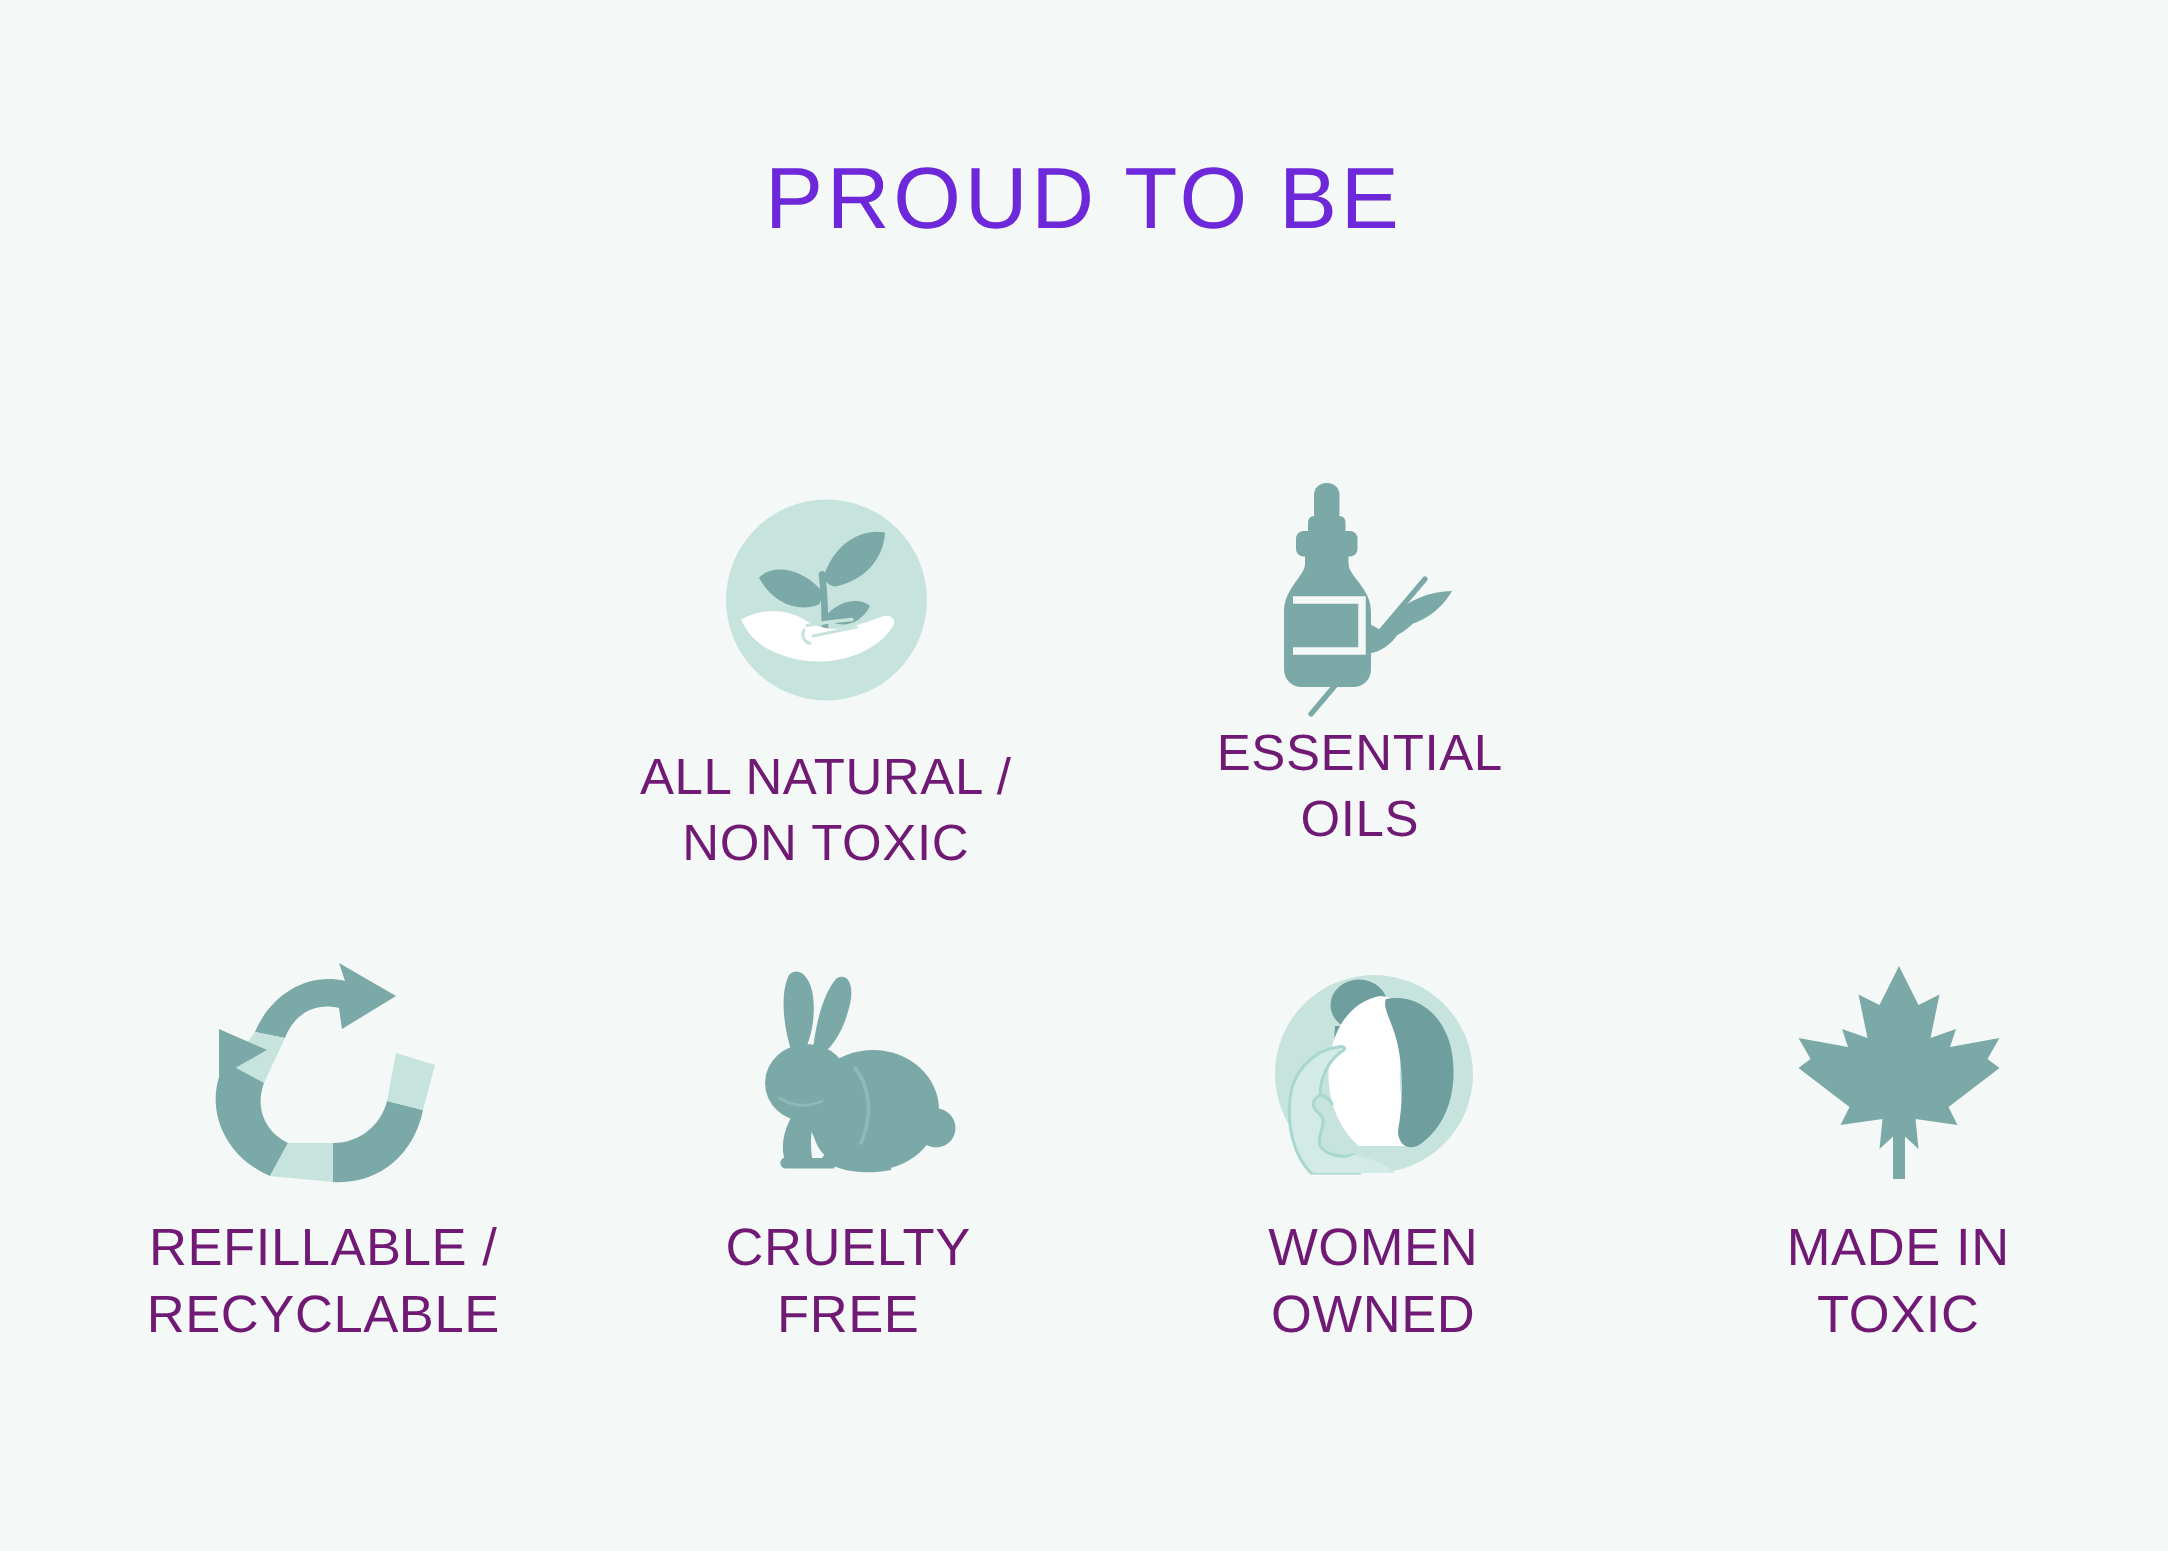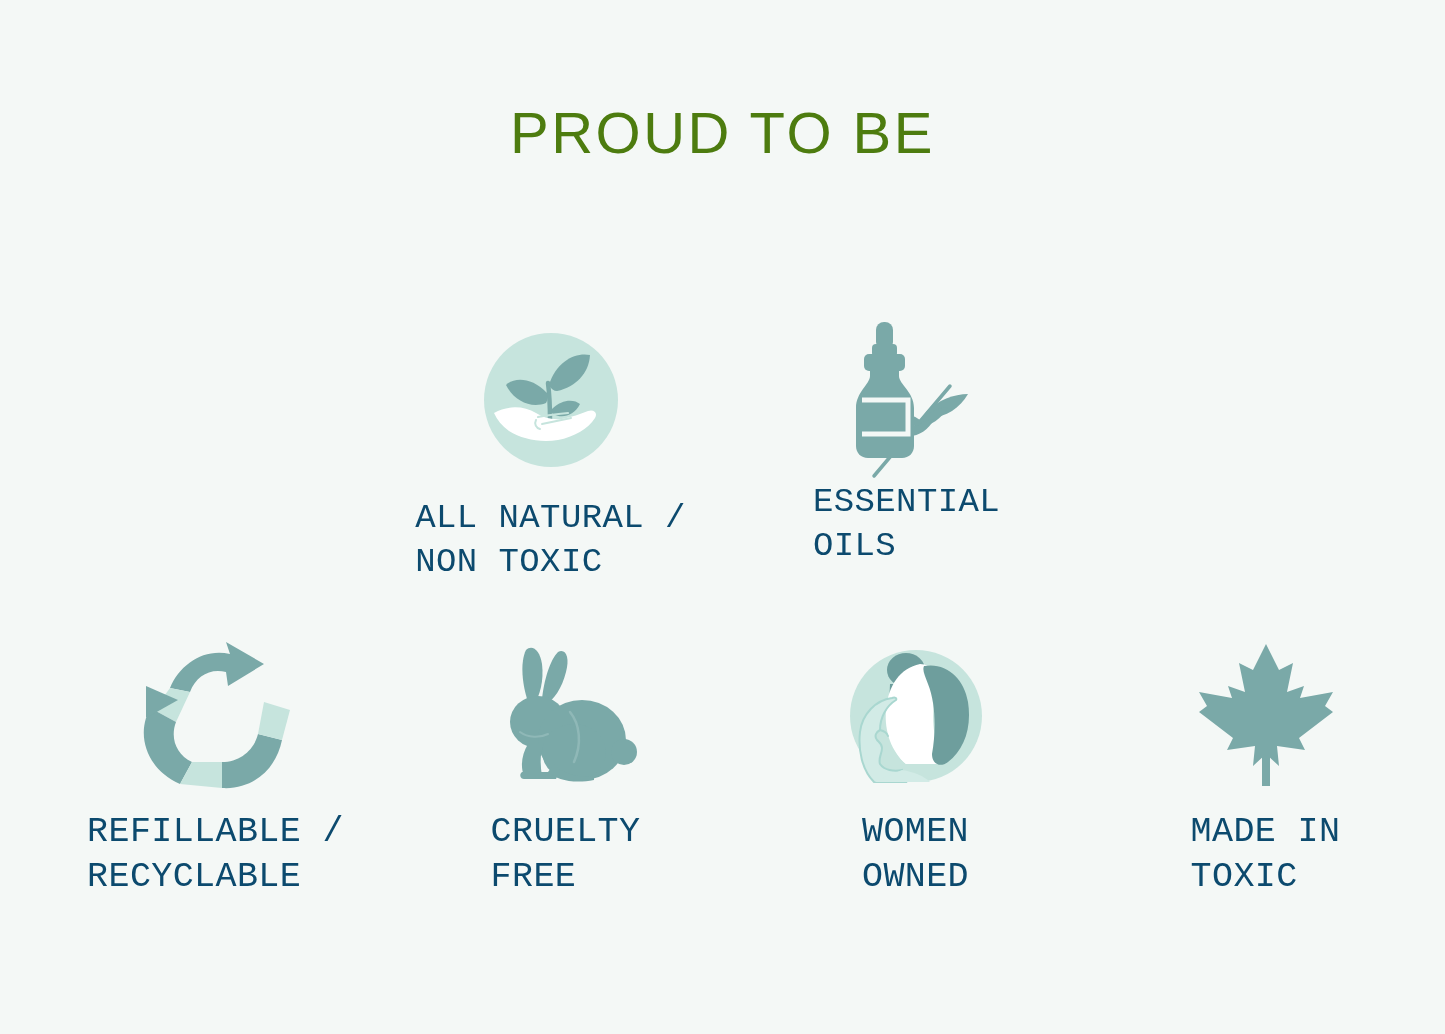--- a/index.html
+++ b/index.html
@@ -27,21 +27,21 @@
   
   .page-title {
     position: absolute;
     top: 104px;
     left: 0;
     width: 1445px;
     text-align: center;
     font-size: 58px;
     font-weight: 400;
     letter-spacing: 2.5px;
-    color: #4d7c0f;
+    color: #6d28d9;
     line-height: 1;
   }
 
   
   .badge-row {
     position: absolute;
     left: 0;
     width: 1445px;
     display: flex;
     justify-content: center;
@@ -74,28 +74,27 @@
     height: 150px;
     display: flex;
     align-items: center;
     justify-content: center;
   }
 
   .row-bottom .badge-icon { height: 152px; }
 
   .badge-label {
     margin-top: 22px;
-    text-align: left;
+    text-align: center;
     font-size: 34px;
     font-weight: 400;
     letter-spacing: 0.4px;
     line-height: 1.28;
-    color: #0c4a6e;
+    color: #701a75;
     white-space: pre-line;
-    font-family: Liberation Mono, monospace;
   }
 
   .row-bottom .badge-label {
     margin-top: 18px;
     font-size: 35px;
   }
 
   
   .badge.align-up .badge-label { margin-top: 6px; }
 </style>

